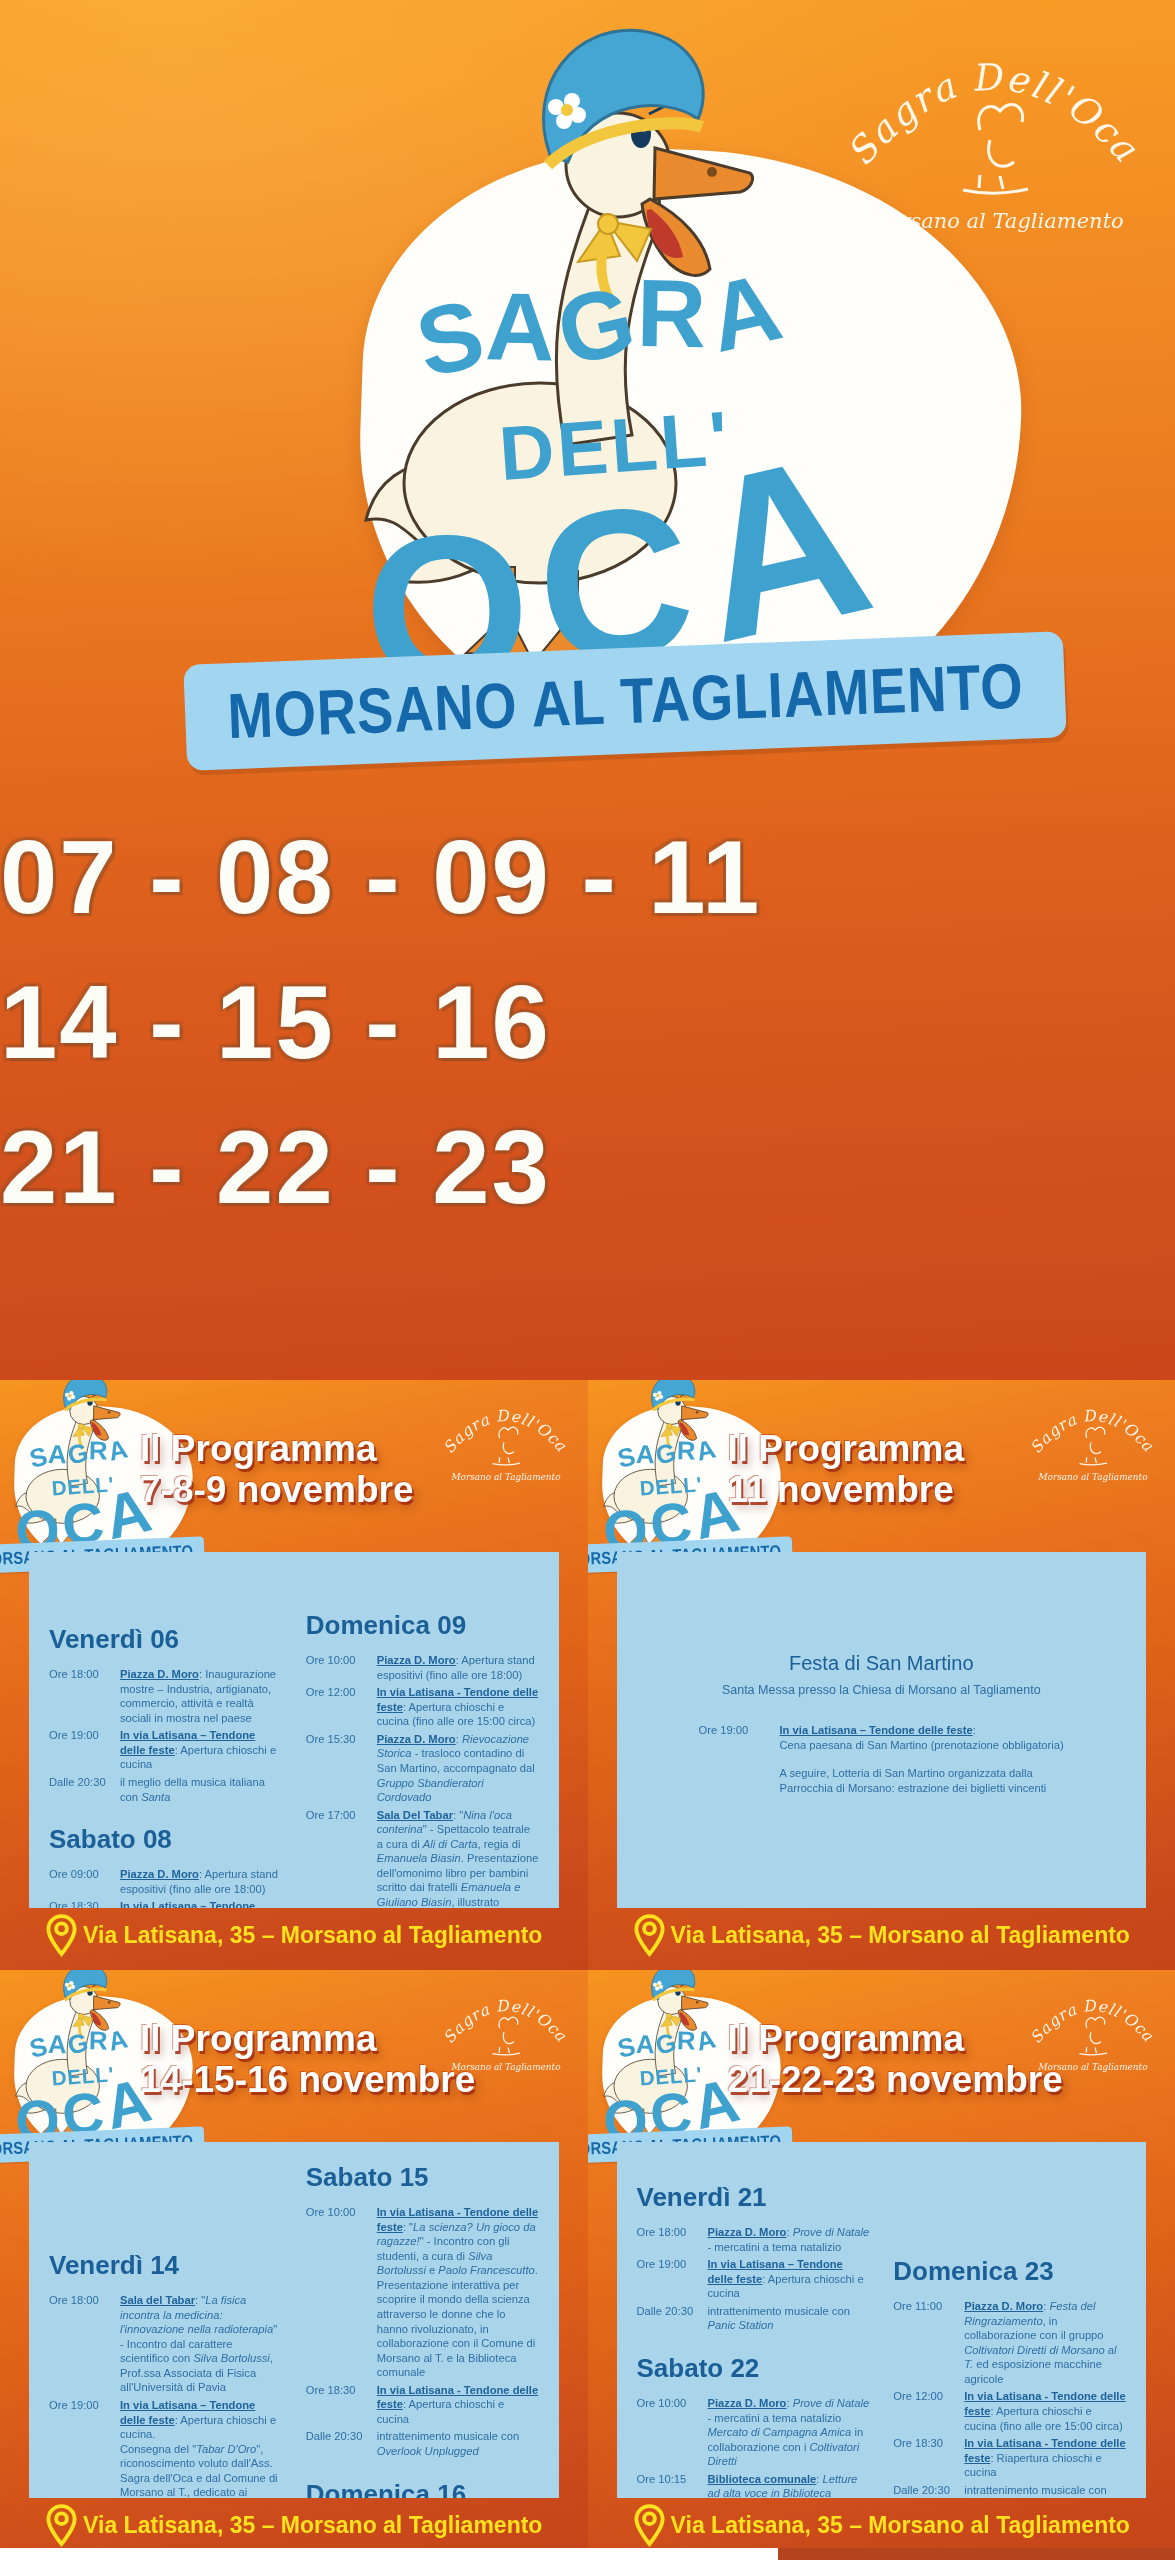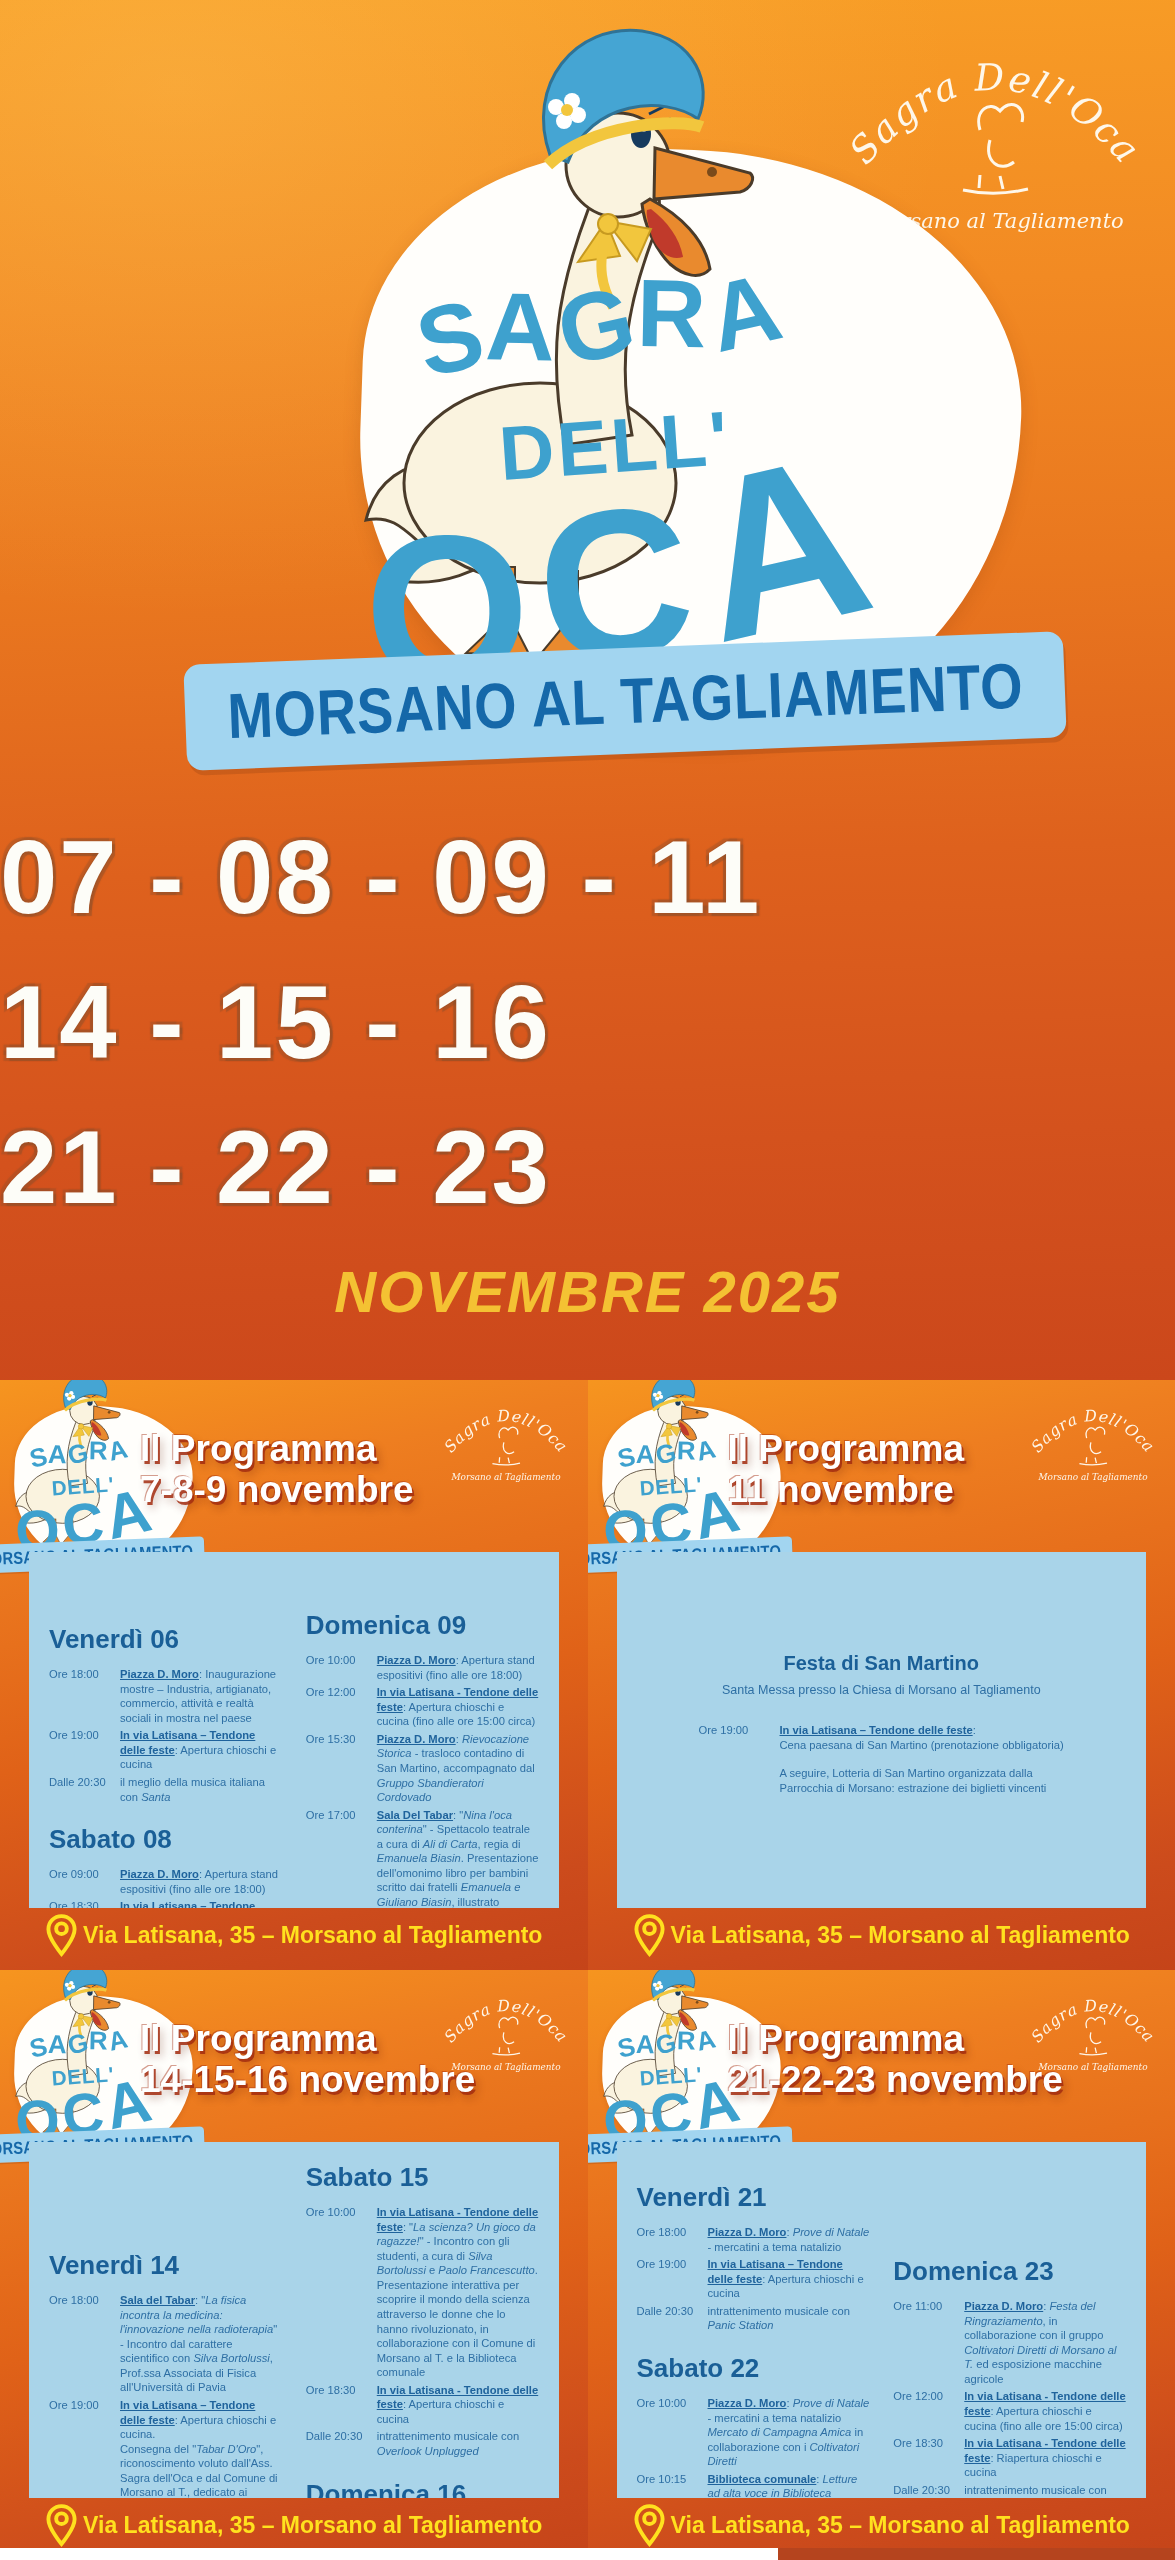--- a/index.html
+++ b/index.html
@@ -78,21 +78,21 @@
   .sec+.sec{margin-top:20px}
   .day{font-size:26px;font-weight:800;color:var(--heading-blue);margin:0 0 12px}
   .evt{display:flex;gap:9px;margin-bottom:3px}
   .evt-time{flex:0 0 62px;font-size:11.2px;line-height:1.3;color:var(--body-blue);white-space:nowrap}
   .evt-text{flex:1 1 auto;min-width:0;font-size:11.2px;line-height:1.3;color:var(--body-blue)}
   .seg-b{font-weight:700;text-decoration:underline;color:var(--loc-blue)}
   .seg-i{font-style:italic}
 
   
   .single{padding-top:100px}
-  .single .head{font-size:20px;font-weight:700;color:var(--heading-blue);text-align:center;margin:0 0 8px}
+  .single .head{font-size:20px;font-weight:400;color:var(--heading-blue);text-align:center;margin:0 0 8px}
   .single .sub{font-size:12.5px;color:var(--body-blue);text-align:center;margin:0 0 26px}
   .single .evts{margin:0 48px 0 62px}
   .single .evt{margin-bottom:4px}
   .single .evt-time{flex-basis:72px}
   .single .evt+.evt{margin-top:14px}
 
   
   .addr{position:absolute;left:0;right:0;bottom:12px;display:flex;align-items:center;justify-content:center;gap:5px}
   .addr svg{width:33px;height:45px;flex:0 0 auto}
   .addr span{font-size:23px;font-weight:800;color:var(--accent-yellow);line-height:1.3}
@@ -163,21 +163,20 @@
           <div class="lbanner">
             <span>MORSANO AL TAGLIAMENTO</span>
           </div>
         </div>
       </div>
     <div class="dates" id="dates-mount">
         <div class="date-row">07 - 08 - 09 - 11</div>
         <div class="date-row">14 - 15 - 16</div>
         <div class="date-row">21 - 22 - 23</div>
       </div>
-    <div class="month">NOVEMBRE 2025</div>
   </section>
   <section class="grid" id="grid-mount">
       <section class="cell panel-1">
         <div class="badge">
           <div class="blob"></div>
 <svg class="goose" viewBox="0 0 430 650">
   <path d="M95,450 C55,443 25,468 16,505 C40,500 52,512 70,528 C55,535 47,548 50,566 C92,572 132,556 152,535 Z" fill="#FAF3DF" stroke="#4a3b2a" stroke-width="3"></path>
   <ellipse cx="190" cy="468" rx="136" ry="100" fill="#FAF3DF" stroke="#4a3b2a" stroke-width="3"></ellipse>
   <path d="M215,430 C198,340 206,280 238,195 C253,158 272,148 292,158 C312,168 314,190 302,225 C276,295 268,350 282,420 Z" fill="#FAF3DF" stroke="#4a3b2a" stroke-width="3"></path>
   <circle cx="268" cy="150" r="52" fill="#FAF3DF" stroke="#4a3b2a" stroke-width="3"></circle>

